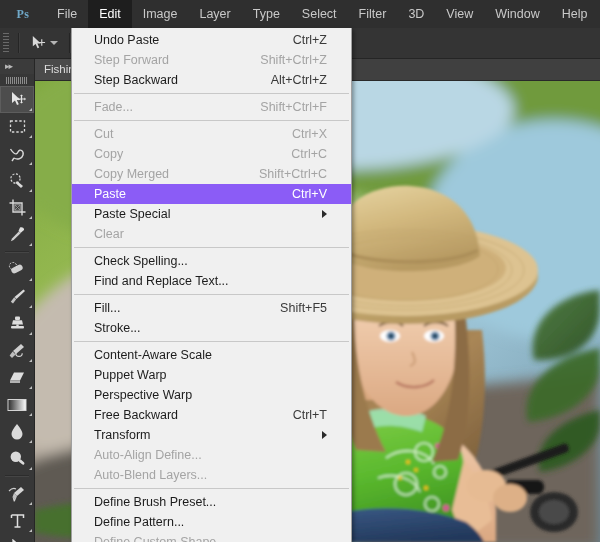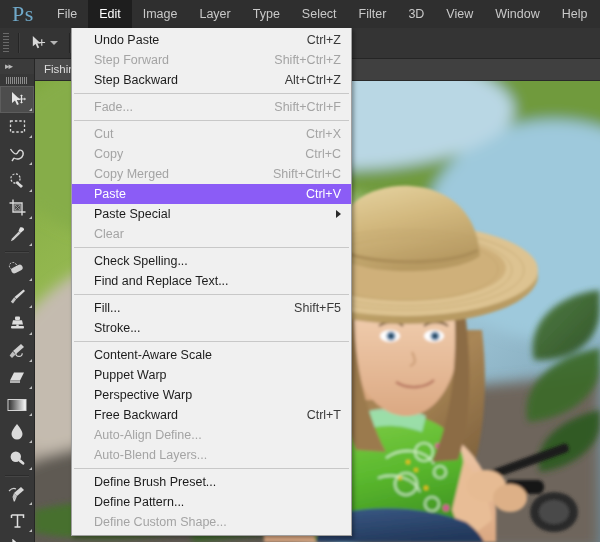--- a/index.html
+++ b/index.html
@@ -8,21 +8,21 @@
     background:#2b2b2b;
     font-family:"Liberation Sans", sans-serif;
     -webkit-font-smoothing:antialiased;
   }
   #app{position:relative;width:600px;height:542px;overflow:hidden;background:#323232;}
 
   
   .menubar{position:absolute;left:0;top:0;width:600px;height:28px;background:#2f2f2f;
            display:flex;align-items:center;z-index:40;}
   .ps-logo{width:46px;height:28px;display:flex;align-items:center;justify-content:center;
-           color:#6fa8c8;font-size:22px;font-weight:normal;letter-spacing:.5px;font-family:"Liberation Serif",serif;}
+           color:#6fa8c8;font-size:12px;font-weight:bold;letter-spacing:.5px;font-family:"Liberation Serif",serif;}
   .mb-item{height:28px;line-height:28px;padding:0 11px;color:#c9c9c9;font-size:12.5px;white-space:nowrap;}
   .mb-item.active{background:#1e1e1e;color:#ffffff;}
 
   
   .optionsbar{position:absolute;left:0;top:28px;width:600px;height:30px;background:#343434;
               border-bottom:1px solid #252525;display:flex;align-items:center;z-index:20;}
   .grip{width:6px;height:20px;margin:0 4px 0 3px;
         background:repeating-linear-gradient(to bottom,#6a6a6a 0px,#6a6a6a 1px,transparent 1px,transparent 3px);}
   .obsep{width:1px;height:20px;background:#252525;margin:0 5px;box-shadow:1px 0 0 #3e3e3e;}
   .tool-swatch{display:flex;align-items:center;gap:4px;padding:0 6px;}
@@ -59,21 +59,21 @@
 
   
   .canvaswrap{position:absolute;left:34px;top:80px;width:566px;height:462px;overflow:hidden;background:#1d1d1d;z-index:10;}
   .photo{position:absolute;left:0;top:0;width:566px;height:462px;}
 
   
   .dropdown{position:absolute;left:71px;top:28px;width:279px;background:#f0f0f0;
             border:1px solid #a0a0a0;border-top:none;z-index:60;padding:2px 0 3px 0;
             box-shadow:2px 2px 4px rgba(0,0,0,.35);}
   .mi{position:relative;height:20px;display:flex;align-items:center;
-      padding:0 10px 0 22px;font-size:12.5px;color:#1c1c1c;white-space:nowrap;}
+      padding:0 24px 0 22px;font-size:12.5px;color:#1c1c1c;white-space:nowrap;}
   .mi .lbl{flex:0 0 auto;}
   .mi .acc{margin-left:auto;padding-left:18px;color:#3a3a3a;font-size:12.5px;}
   .mi.disabled .lbl,.mi.disabled .acc{color:#a4a4a4;}
   .mi.hl{background:#8b5cf6;}
   .mi.hl .lbl,.mi.hl .acc{color:#ffffff;}
   .mi .sub{margin-left:auto;width:0;height:0;border-top:4px solid transparent;
            border-bottom:4px solid transparent;border-left:5px solid #2a2a2a;}
   .misep{height:1px;background:#c8c8c8;margin:3px 2px;}
 </style>
 </head>
@@ -549,20 +549,24 @@
       <div class="mi">
         <span class="lbl">Puppet Warp</span>
       </div>
       <div class="mi">
         <span class="lbl">Perspective Warp</span>
       </div>
       <div class="mi">
         <span class="lbl">Free Backward</span>
         <span class="acc">Ctrl+T</span>
       </div>
+      <div class="mi">
+        <span class="lbl">Transform</span>
+        <span class="sub"></span>
+      </div>
       <div class="mi disabled">
         <span class="lbl">Auto-Align Define...</span>
       </div>
       <div class="mi disabled">
         <span class="lbl">Auto-Blend Layers...</span>
       </div>
       <div class="misep"></div>
       <div class="mi">
         <span class="lbl">Define Brush Preset...</span>
       </div>

